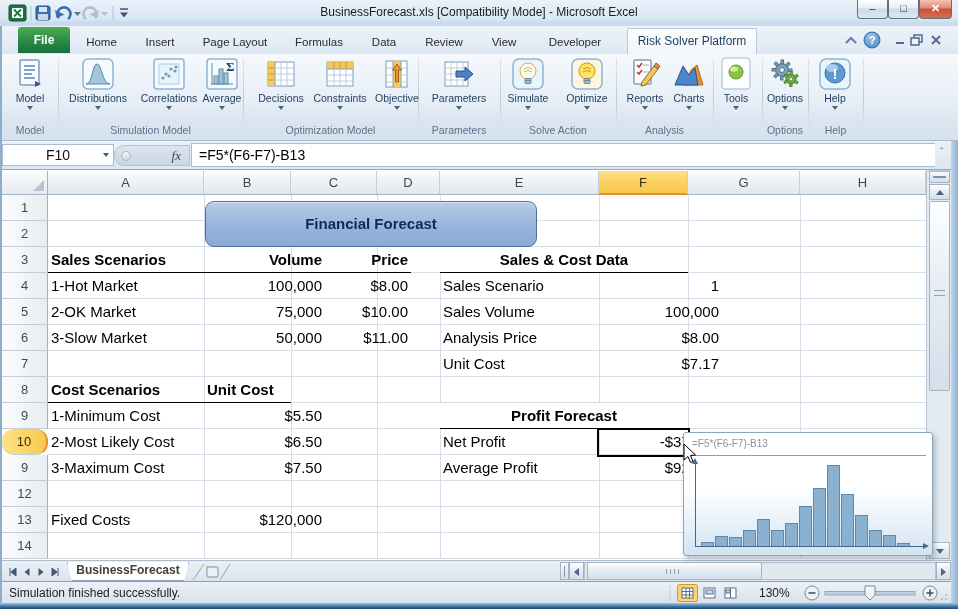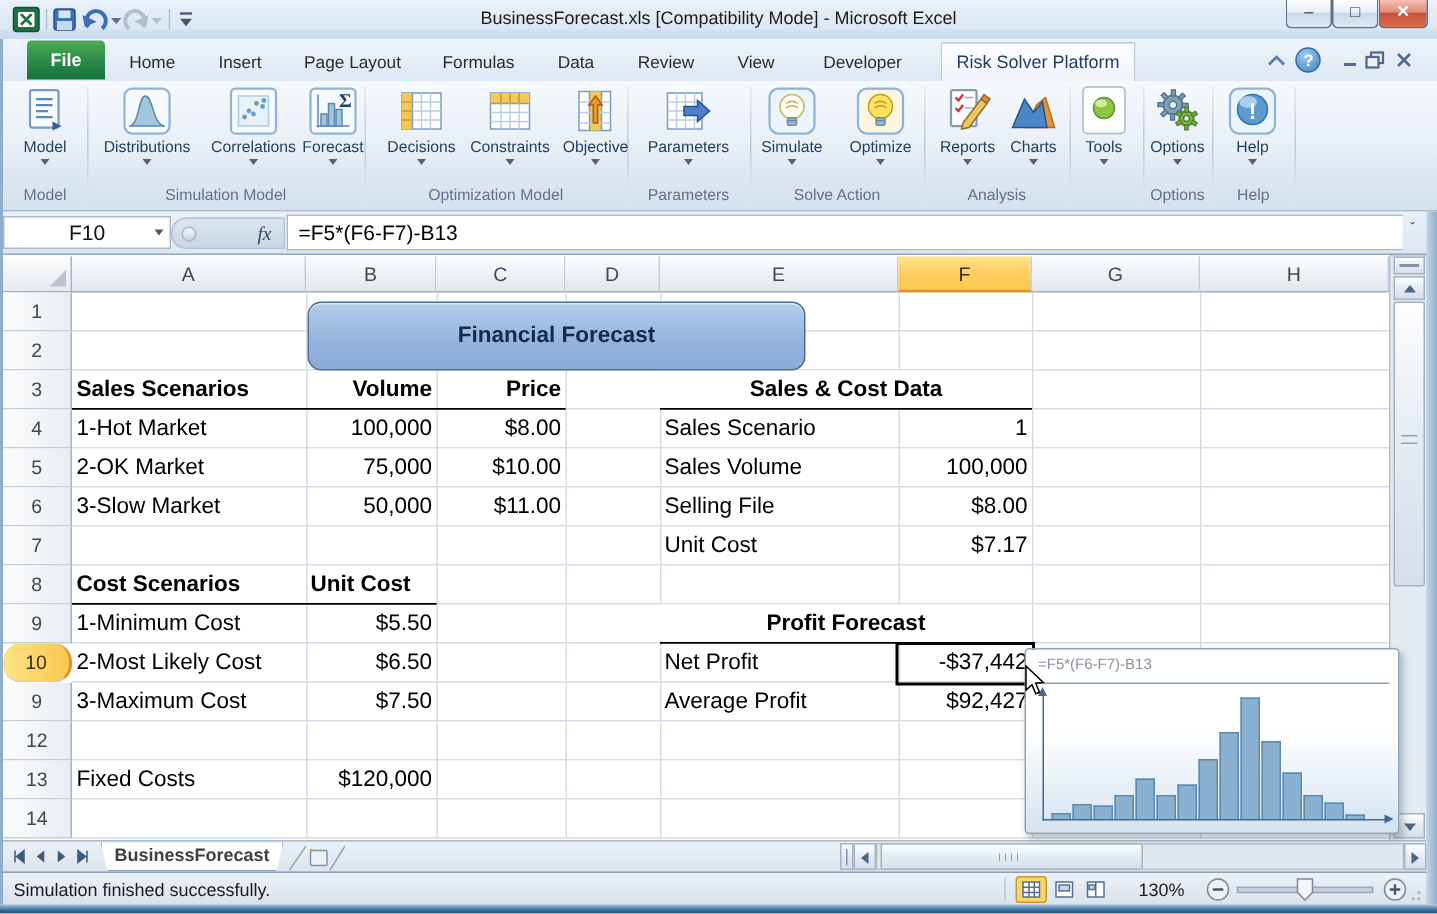--- a/index.html
+++ b/index.html
@@ -30,21 +30,21 @@
   #colheads{left:2px;top:171px;width:924px;height:24px;}
   .chead{top:0;height:24px;background:linear-gradient(#FBFCFD,#EBEFF3 60%,#E2E7EC);border-right:1px solid #C3CEDA;border-bottom:1px solid #9FB2C6;box-sizing:border-box;text-align:center;font-size:13px;color:#3c4a58;line-height:23px;}
   .chead.sel{background:linear-gradient(#FEE287,#FBCE5D 55%,#F9C84E);border-bottom:2px solid #DD9231;color:#3a2f10;}
   .rhead{left:0;width:46px;height:26px;background:linear-gradient(90deg,#FBFCFD,#E9EDF1);border-right:1px solid #9FB2C6;border-bottom:1px solid #C3CEDA;box-sizing:border-box;text-align:center;font-size:13px;color:#3c4a58;line-height:25px;}
   .rhead.sel{background:linear-gradient(90deg,#FEE287,#F9C84E);border-right:2px solid #DD9231;color:#3a2f10;}
   #corner{left:2px;top:171px;width:46px;height:24px;background:linear-gradient(#FBFCFD,#E6EAEF);border-right:1px solid #9FB2C6;border-bottom:1px solid #9FB2C6;box-sizing:border-box;}
   #corner:after{content:"";position:absolute;right:3px;bottom:3px;border-left:11px solid transparent;border-bottom:11px solid #B9C4CF;}
   .gl{background:#D6DDE7;}
   .cell{font-size:15px;color:#000;line-height:26px;white-space:nowrap;box-sizing:border-box;padding:0 3px;}
   .cell.b{font-weight:bold;}
-  .cell.r{text-align:right;}
+  .cell.r{text-align:right;margin-left:34px;}
   .cell.c{text-align:center;}
   .cell.bb{border-bottom:1px solid #000;}
   #ffbtn{border:1.5px solid #4F6E96;border-radius:9px;background:linear-gradient(#B6CDE9,#94B2DC 60%,#8CACD8);box-shadow:inset 0 1px 0 rgba(255,255,255,.55);text-align:center;font-weight:bold;font-size:15px;color:#0F2B52;}
   #popup{left:683px;top:432px;width:250px;height:124px;background:linear-gradient(#FFFFFF 45%,#E7F0F8 75%,#D3E3F1);border:1px solid #8EA4B8;border-radius:3px;box-shadow:2px 3px 5px rgba(60,80,100,.35);box-sizing:border-box;}
   .pbar{background:#8AB1CF;border:1px solid #5E89AC;border-bottom:none;box-sizing:border-box;}
   .paxis{background:#44688C;}
   .sbb{background:linear-gradient(#FDFEFF,#E4EBF3 50%,#D5DFEA);border:1px solid #A4B4C4;box-sizing:border-box;}
   #sheetbar{left:2px;top:560px;width:949px;height:21px;background:linear-gradient(#EBF0F6,#DCE4EE);border-top:1px solid #AEBDCB;box-sizing:border-box;}
   .navbtn{width:14px;height:15px;}
   #sheettab{left:65px;top:1px;width:122px;height:19px;background:#fff;border:1px solid #8FA6BB;border-top:none;box-sizing:border-box;text-align:center;font-size:12px;font-weight:bold;color:#404040;line-height:17px;clip-path:polygon(0 0,100% 0,calc(100% - 5px) 100%,5px 100%);}
@@ -160,21 +160,21 @@
           <svg width="34" height="34" viewBox="0 0 34 34">
             <rect x="2" y="2" width="30" height="30" rx="3" fill="#F4FAFD" stroke="#8DB4D6" stroke-width="1.5"></rect>
             <line x1="7" y1="6" x2="7" y2="28" stroke="#5E87A8"></line>
             <line x1="6" y1="27" x2="28" y2="27" stroke="#5E87A8"></line>
             <rect x="9" y="19" width="4" height="8" fill="#A3C6DD" stroke="#5E87A8"></rect>
             <rect x="14" y="12" width="4" height="15" fill="#A3C6DD" stroke="#5E87A8"></rect>
             <rect x="19" y="16" width="4" height="11" fill="#A3C6DD" stroke="#5E87A8"></rect>
             <text x="21" y="14" font-size="13" font-weight="bold" fill="#20415F" font-family="serif">Σ</text>
           </svg>
         </div>
-        <div class="rlabel">Forecast</div>
+        <div class="rlabel">Average</div>
         <div class="caret"></div>
       </div>
       <div class="glabel abs" style="left: 243px; width: 175px;">Optimization Model</div>
       <div class="gsep abs" style="left: 418px;"></div>
       <div class="rbtn abs" style="left: 251px; width: 60px;">
         <div>
           <svg width="34" height="34" viewBox="0 0 34 34">
             <rect x="4" y="5" width="26" height="24" fill="#fff" stroke="#7A9CC0"></rect>
             <rect x="4" y="5" width="7" height="24" fill="#F5C952"></rect>
             <line x1="11" y1="5" x2="11" y2="29" stroke="#7A9CC0"></line>
@@ -417,21 +417,21 @@
       <div class="cell r abs" style="left: 202px; top: 259px; width: 87px; height: 26px;">$6.50</div>
       <div class="cell abs" style="left: 46px; top: 285px; width: 156px; height: 26px;">3-Maximum Cost</div>
       <div class="cell r abs" style="left: 202px; top: 285px; width: 87px; height: 26px;">$7.50</div>
       <div class="cell abs" style="left: 46px; top: 337px; width: 156px; height: 26px;">Fixed Costs</div>
       <div class="cell r abs" style="left: 202px; top: 337px; width: 87px; height: 26px;">$120,000</div>
       <div class="cell b c bb abs" style="left: 438px; top: 77px; width: 248px; height: 26px; background: rgb(255, 255, 255);">Sales &amp; Cost Data</div>
       <div class="cell abs" style="left: 438px; top: 103px; width: 159px; height: 26px;">Sales Scenario</div>
       <div class="cell r abs" style="left: 597px; top: 103px; width: 89px; height: 26px;">1</div>
       <div class="cell abs" style="left: 438px; top: 129px; width: 159px; height: 26px;">Sales Volume</div>
       <div class="cell r abs" style="left: 597px; top: 129px; width: 89px; height: 26px;">100,000</div>
-      <div class="cell abs" style="left: 438px; top: 155px; width: 159px; height: 26px;">Selling File</div>
+      <div class="cell abs" style="left: 438px; top: 155px; width: 159px; height: 26px;">Analysis Price</div>
       <div class="cell r abs" style="left: 597px; top: 155px; width: 89px; height: 26px;">$8.00</div>
       <div class="cell abs" style="left: 438px; top: 181px; width: 159px; height: 26px;">Unit Cost</div>
       <div class="cell r abs" style="left: 597px; top: 181px; width: 89px; height: 26px;">$7.17</div>
       <div class="cell b c bb abs" style="left: 438px; top: 233px; width: 248px; height: 26px; background: rgb(255, 255, 255);">Profit Forecast</div>
       <div class="cell abs" style="left: 438px; top: 259px; width: 159px; height: 26px;">Net Profit</div>
       <div class="cell r abs" style="left: 597px; top: 259px; width: 89px; height: 26px;">-$37,442</div>
       <div class="cell abs" style="left: 438px; top: 285px; width: 159px; height: 26px;">Average Profit</div>
       <div class="cell r abs" style="left: 597px; top: 285px; width: 89px; height: 26px;">$92,427</div>
       <div class="abs" style="left: 46px; top: 102px; width: 329px; height: 1px; background: rgb(0, 0, 0);"></div>
       <div class="abs" style="left: 46px; top: 232px; width: 243px; height: 1px; background: rgb(0, 0, 0);"></div>

